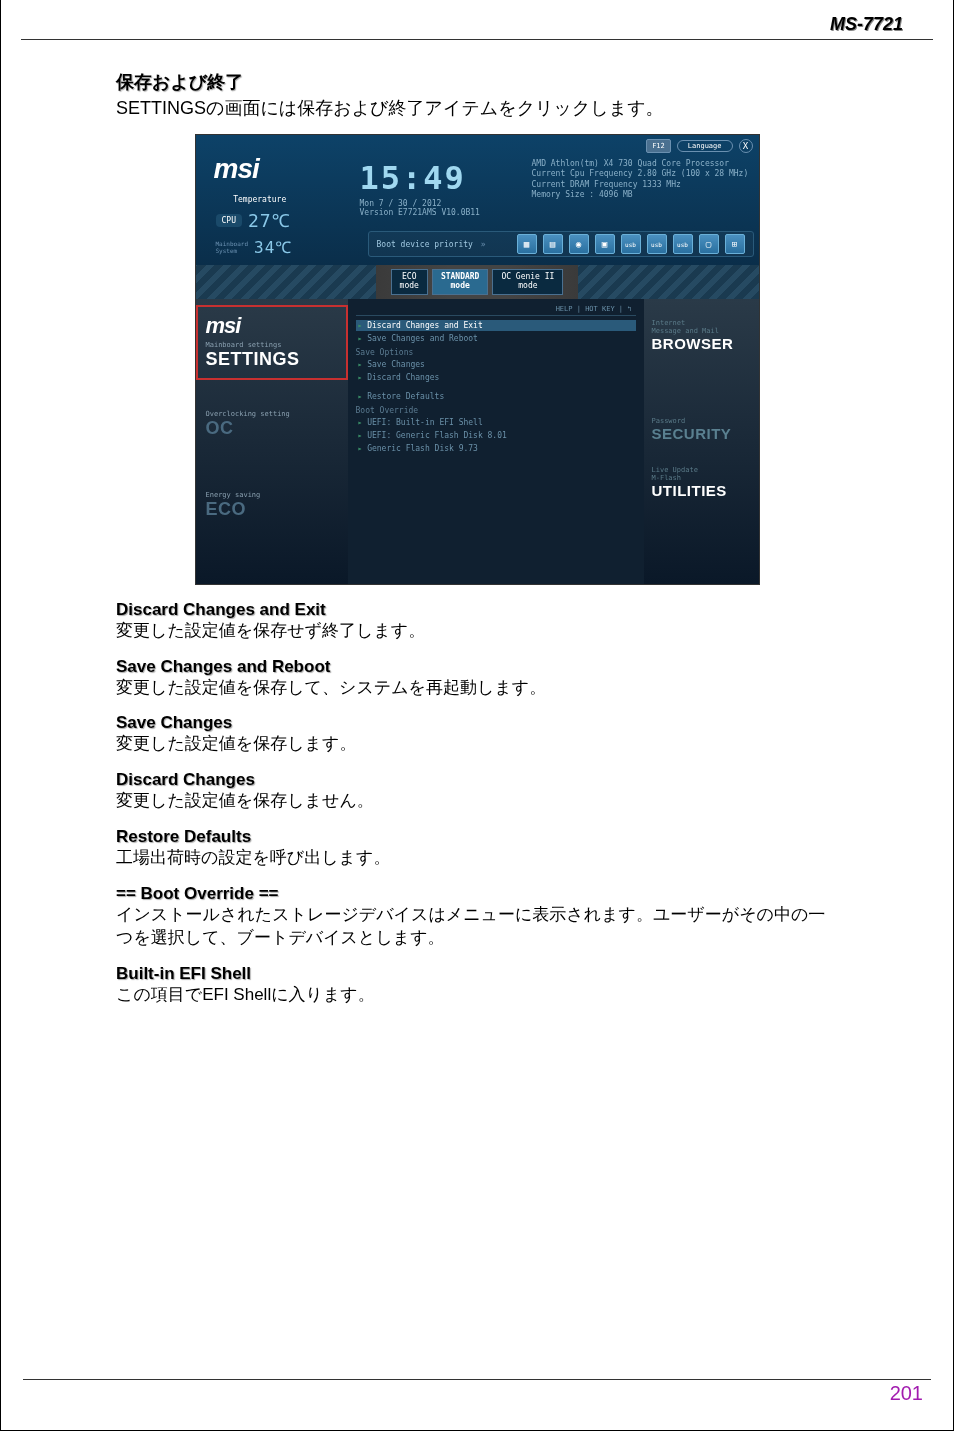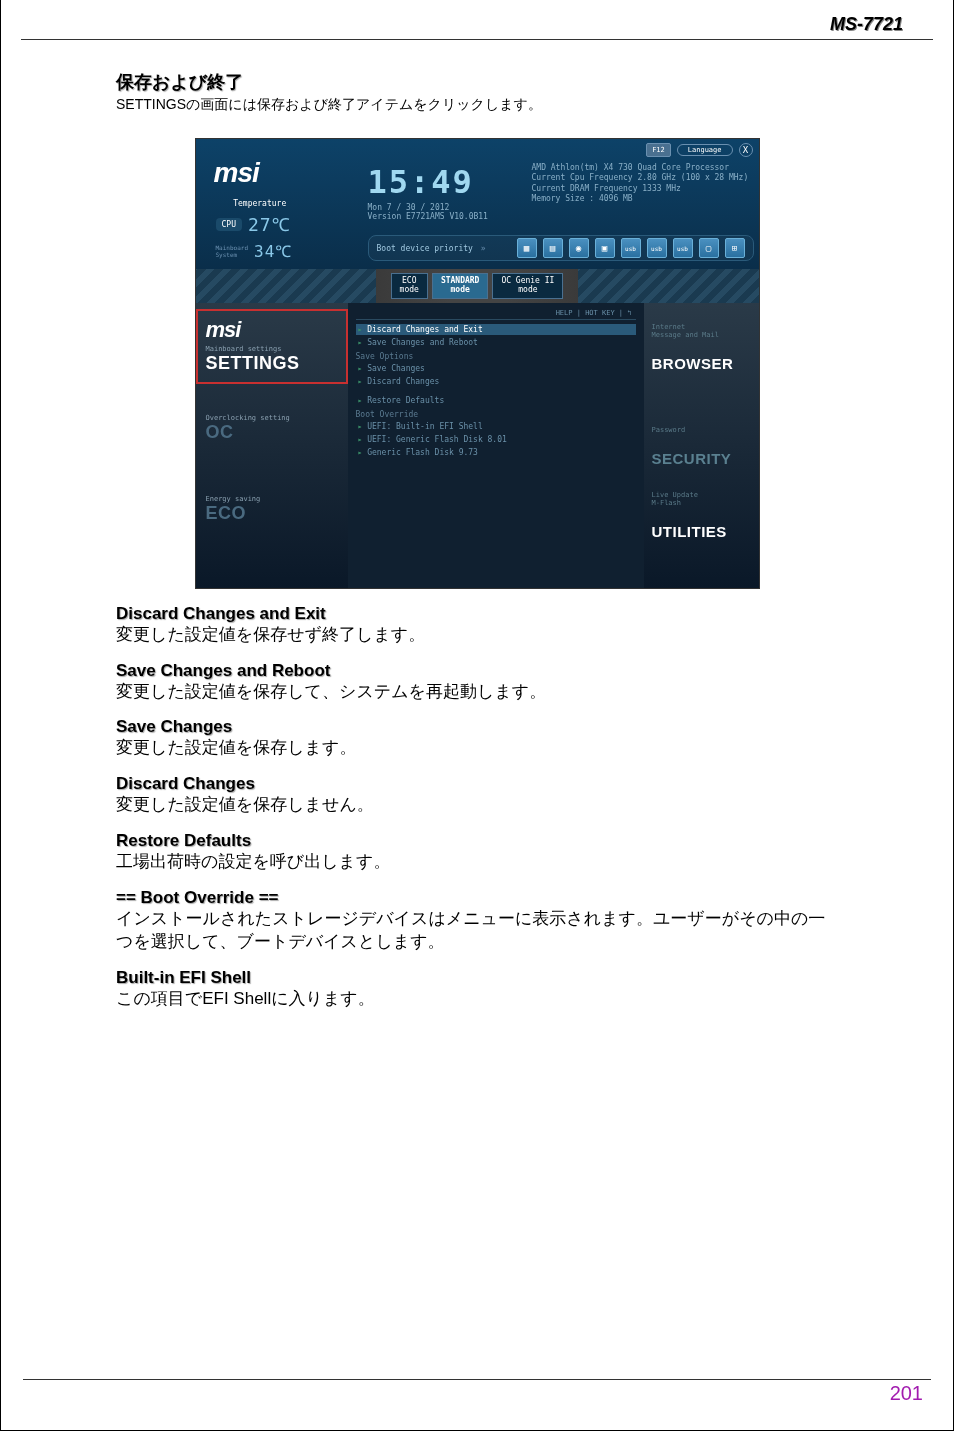--- a/index.html
+++ b/index.html
@@ -33,23 +33,23 @@
       padding: 0 115px;
     }
     .section-title {
       font-weight: bold;
       color: #000;
       text-shadow: 1px 1px 1px #aaa;
       font-size: 18px;
       margin-bottom: 2px;
     }
     .section-desc {
-      font-size: 14px;
+      font-size: 18px;
       color: #000;
-      margin-bottom: 24px;
+      margin-bottom: 14px;
     }
     .screenshot-container {
       display: flex;
       justify-content: center;
       margin-bottom: 15px;
     }
     .bios-screenshot {
       width: 565px;
       background: linear-gradient(to bottom, #0a3a5a 0%, #0a2540 100%);
       border: 1px solid #333;
@@ -121,21 +121,21 @@
       font-family: monospace;
       color: #8ac8e8;
       font-size: 18px;
       letter-spacing: 1px;
     }
     .sys-row { display:flex; align-items:center; gap:6px; margin-top:4px; }
     .sys-label { font-size: 6px; color:#6a90b0; }
     .clock-block {
       position: absolute;
       top: 24px;
-      left: 172px;
+      left: 164px;
     }
     .big-clock {
       color: #a0d8f0;
       font-family: monospace;
       font-size: 32px;
       letter-spacing: 2px;
       font-weight: bold;
     }
     .clock-date {
       color: #8ab0c8;
@@ -155,21 +155,21 @@
       line-height: 1.3;
     }
     .boot-priority-row {
       position: absolute;
       bottom: 8px;
       left: 172px;
       right: 5px;
       height: 26px;
       background: rgba(255,255,255,0.03);
       border: 1px solid #2a5a7a;
-      border-radius: 8px;
+      border-radius: 3px;
       display:flex;
       align-items:center;
       padding: 0 8px;
       gap: 8px;
     }
     .boot-label { color:#a0c8e0; font-size:8px; }
     .boot-arrows { color:#6a90b0; font-size:8px; }
     .boot-icons { display:flex; gap:6px; margin-left:auto; align-items:center; }
     .boot-icon {
       width: 20px; 
@@ -301,21 +301,20 @@
       padding: 14px 8px 10px 8px;
       min-height: 68px;
     }
     .right-sub { font-size: 7px; color:#5a7a88; }
     .right-big {
       font-family: Arial, sans-serif;
       font-size: 15px;
       font-weight: bold;
       color: #fff;
       letter-spacing: 0.5px;
-      margin-top: 16px;
     }
     .right-big.dim { color: #5a8090; }
     
     .explain-section {
       margin-top: 14px;
     }
     .explain-title {
       font-weight: bold;
       font-size: 17px;
       color: #000;

